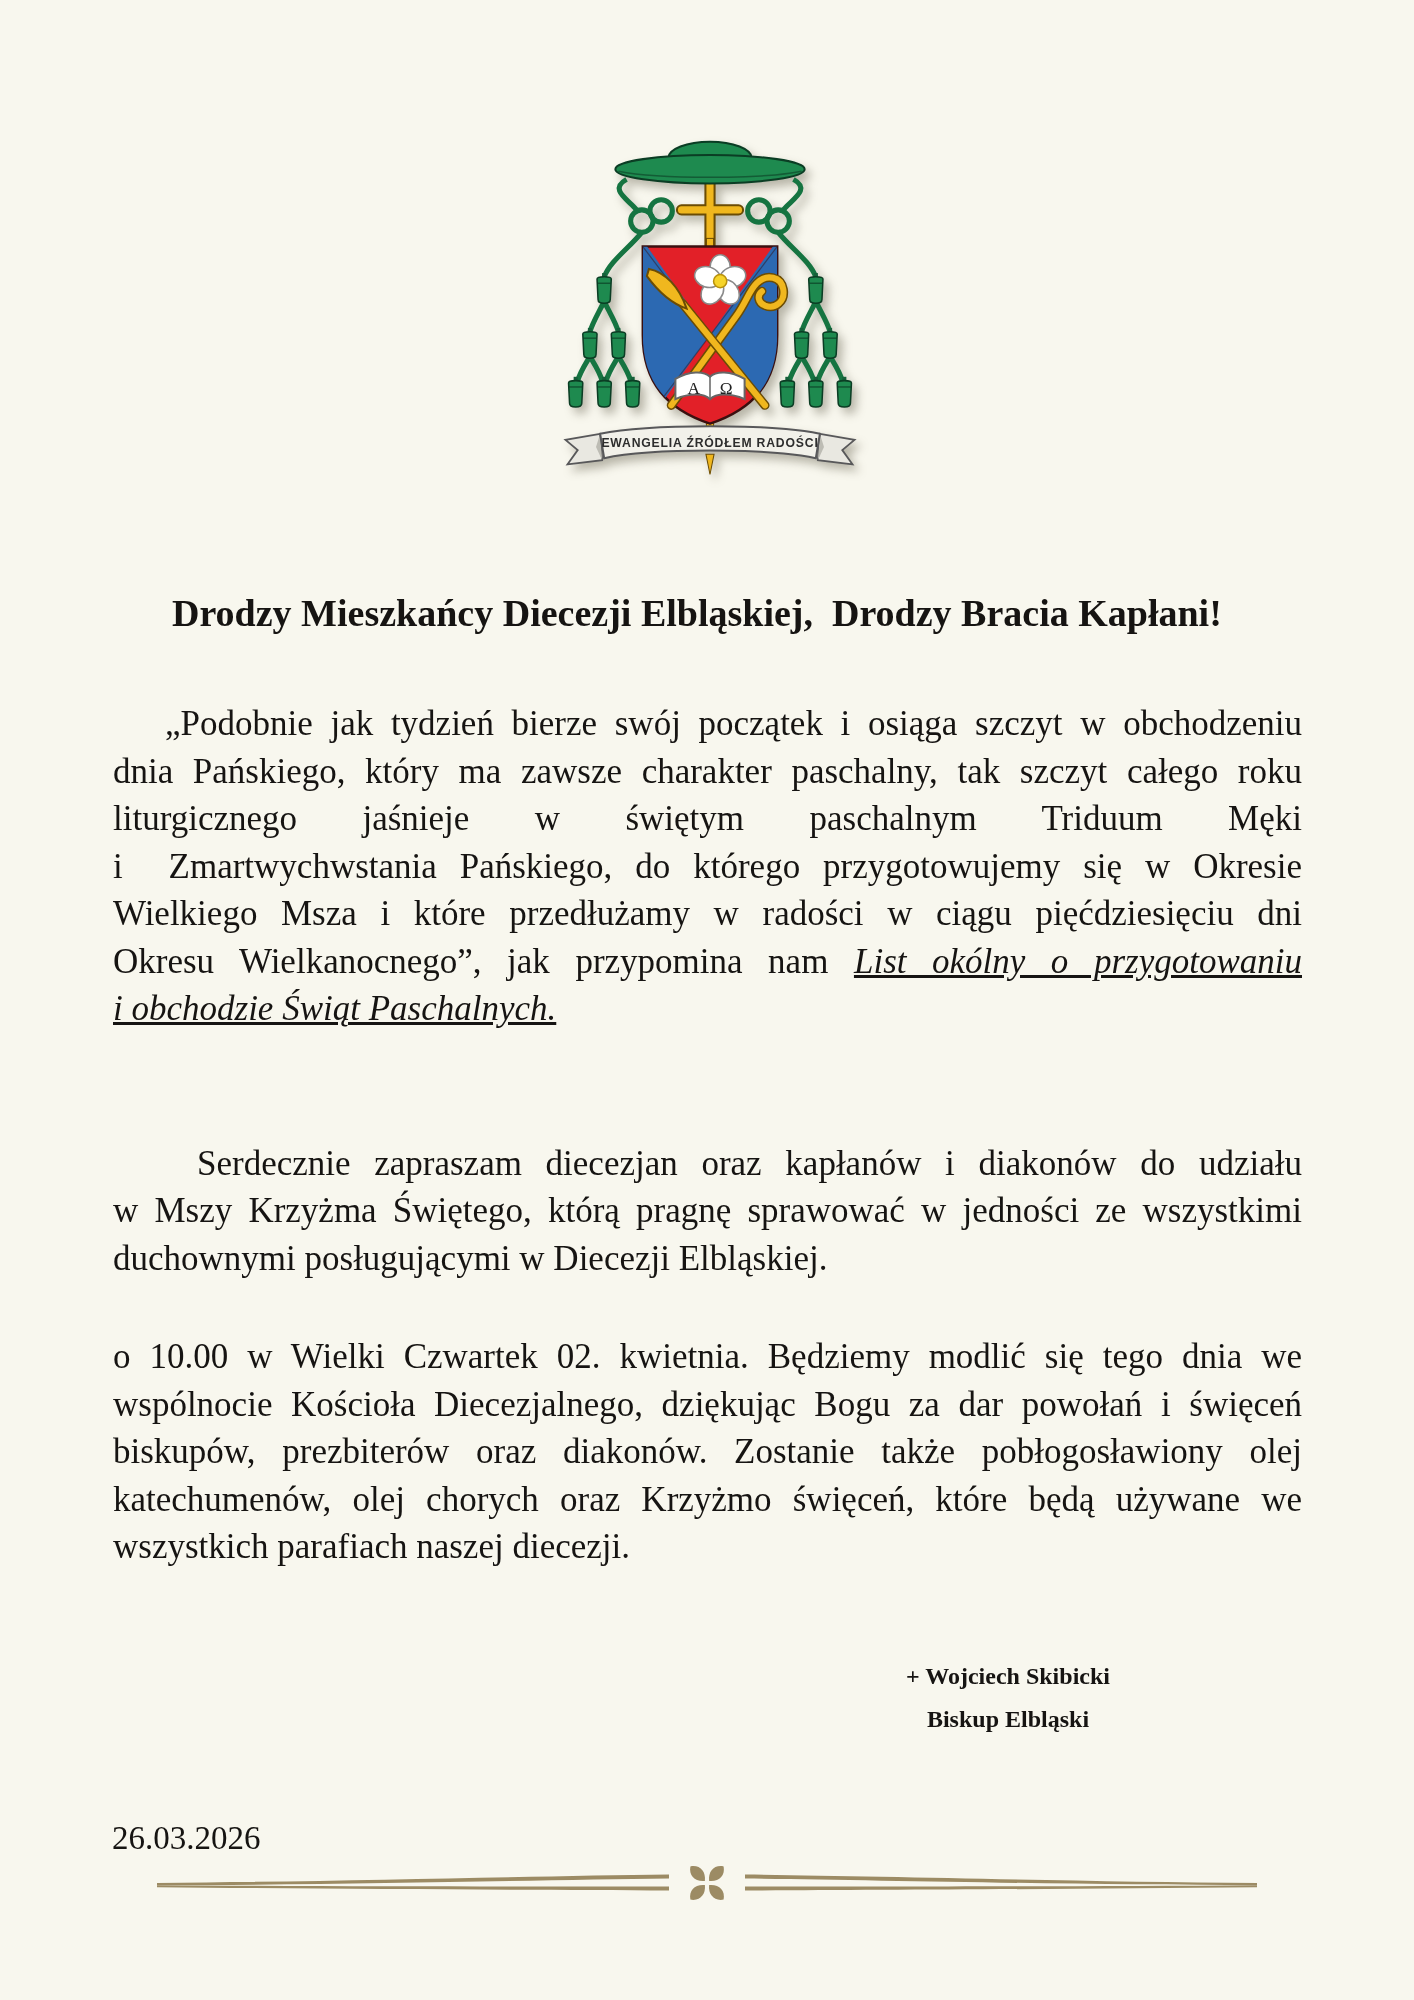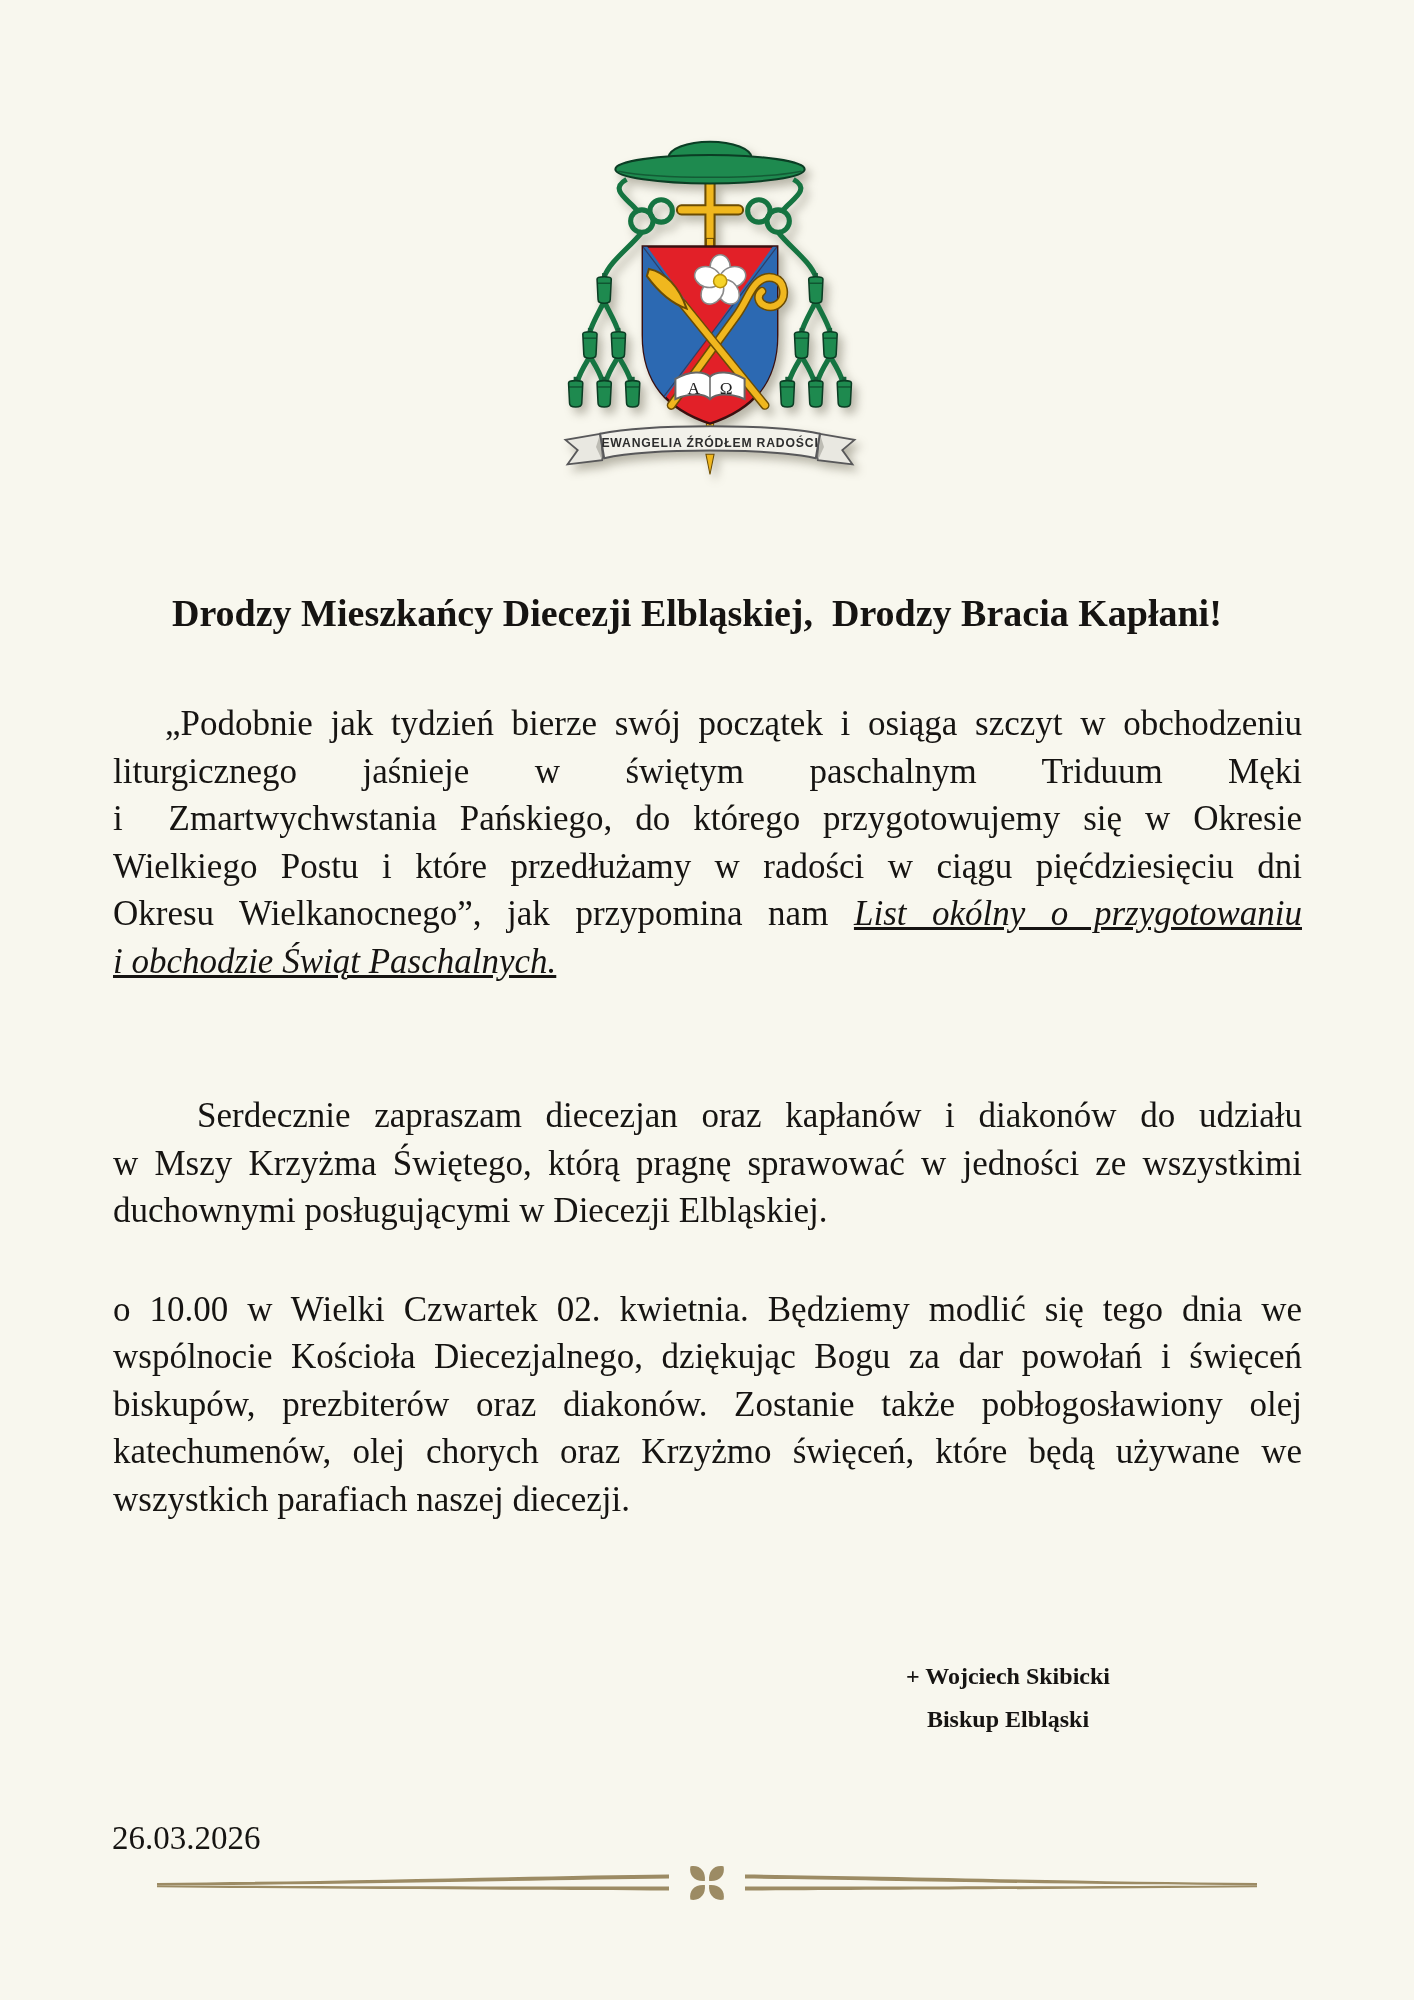--- a/index.html
+++ b/index.html
@@ -150,23 +150,24 @@
         <path d="M166,322 L174,322 L170,342 Z" fill="#f0b71e" stroke="#6b4c04" stroke-width="1"></path>
       </g>
     </svg>
   </div>
 
   <h1 class="salutation">Drodzy Mieszkańcy Diecezji Elbląskiej,  Drodzy Bracia Kapłani!</h1>
 
   <div class="letter-body" id="letter-body">
       <div class="paragraph">
         <div class="line" style="text-indent: 52px;"><span>„Podobnie jak tydzień bierze swój początek i osiąga szczyt w obchodzeniu</span></div>
+        <div class="line"><span>dnia Pańskiego, który ma zawsze charakter paschalny, tak szczyt całego roku</span></div>
         <div class="line"><span>liturgicznego jaśnieje w świętym paschalnym Triduum Męki</span></div>
         <div class="line"><span>i  Zmartwychwstania Pańskiego, do którego przygotowujemy się w Okresie</span></div>
-        <div class="line"><span>Wielkiego Postu i które przedłużamy w radości w ciągu pięćdziesięciu dni</span></div>
+        <div class="line"><span>Wielkiego Msza i które przedłużamy w radości w ciągu pięćdziesięciu dni</span></div>
         <div class="line"><span>Okresu Wielkanocnego”, jak przypomina nam </span><em>List okólny o przygotowaniu</em></div>
         <div class="line last"><em>i obchodzie Świąt Paschalnych.</em></div>
       </div>
       <div class="paragraph">
         <div class="line" style="text-indent: 84px;"><span>Serdecznie zapraszam diecezjan oraz kapłanów i diakonów do udziału</span></div>
         <div class="line"><span>w Mszy Krzyżma Świętego, którą pragnę sprawować w jedności ze wszystkimi</span></div>
         <div class="line last"><span>duchownymi posługującymi w Diecezji Elbląskiej.</span></div>
       </div>
       <div class="paragraph">
         <div class="line"><span>o 10.00 w Wielki Czwartek 02. kwietnia. Będziemy modlić się tego dnia we</span></div>

